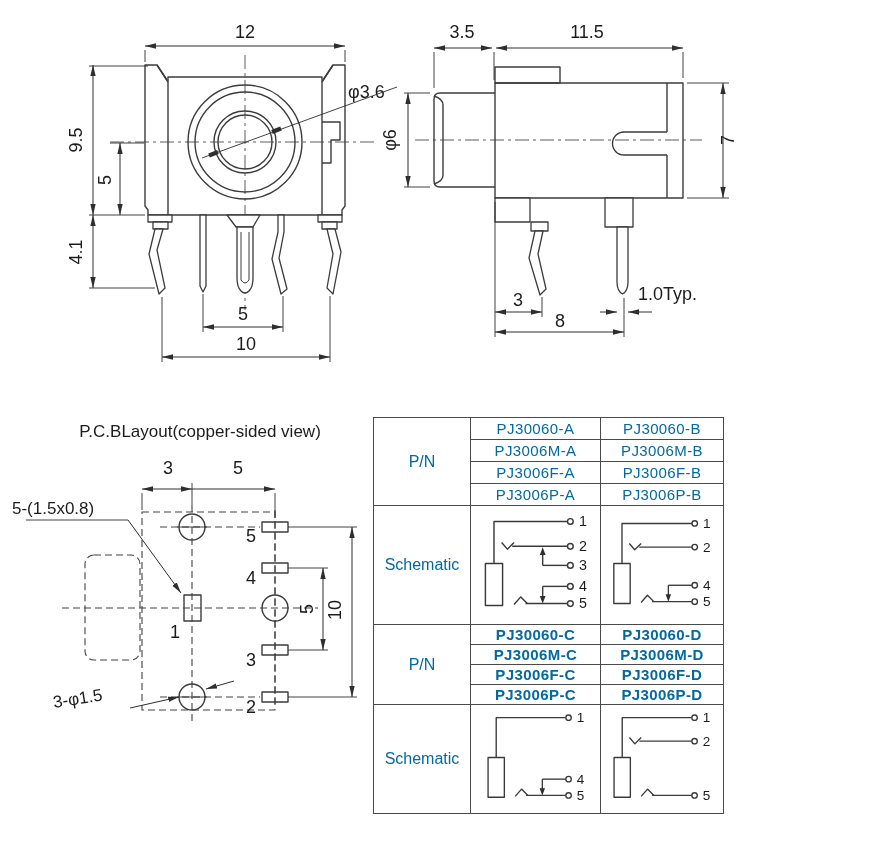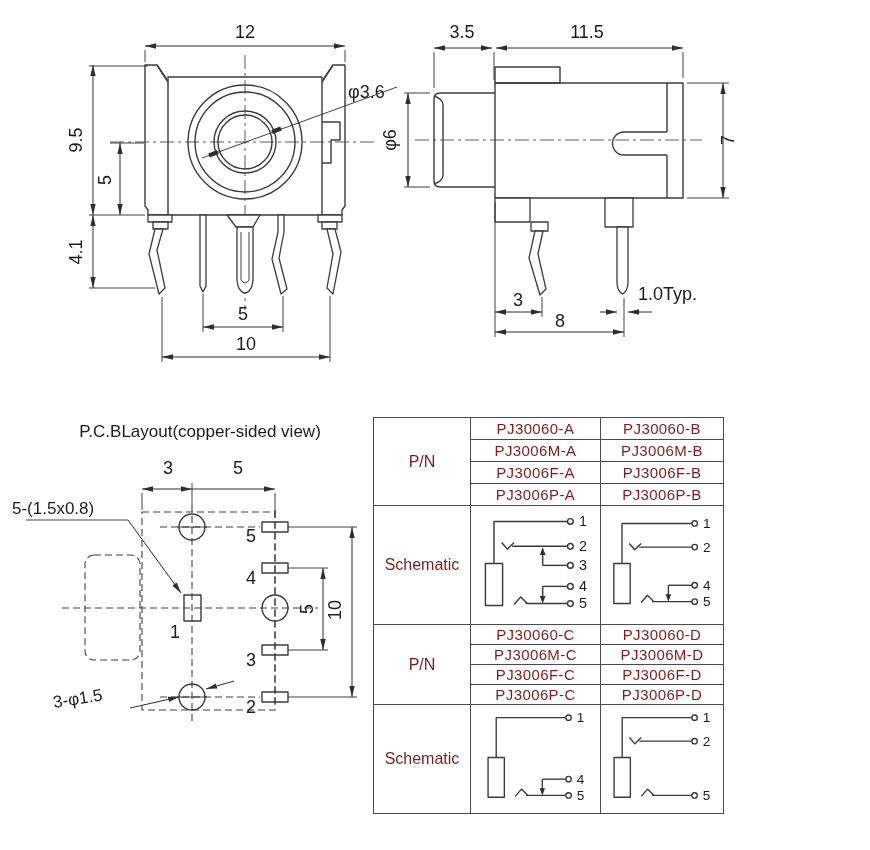--- a/index.html
+++ b/index.html
@@ -12,23 +12,23 @@
   .dim {stroke:#2e2e2e;stroke-width:1;fill:none;}
   .ext {stroke:#2e2e2e;stroke-width:0.9;fill:none;}
   .cl  {stroke:#4a4a4a;stroke-width:0.9;fill:none;stroke-dasharray:14 4 3 4;}
   .dsh {stroke:#424242;stroke-width:1.1;fill:none;stroke-dasharray:7 4;}
   .thk {stroke:#2e2e2e;stroke-width:4.2;fill:none;}
   .dtx {font:18px "Liberation Sans",sans-serif;fill:#1c1c1c;}
   .ttx {font:17px "Liberation Sans",sans-serif;fill:#1c1c1c;}
   
   table.spec{border-collapse:collapse;table-layout:fixed;width:350px;background:#fff;}
   table.spec td{border:1.7px solid #4a4a4a;text-align:center;vertical-align:middle;
-                padding:0;color:#7f1d1d;}
+                padding:0;color:#0369a1;}
   td.pn{font:15px "Liberation Sans",sans-serif;letter-spacing:0.4px;height:21px;}
-  td.pn2{height:19px;}
+  td.pn2{height:19px;font-weight:bold;}
   td.lbl{font:16px "Liberation Sans",sans-serif;}
   td.schcell{height:118px;}
   td.schcell2{height:108px;}
   
   .sl {fill:none;stroke:#3a3a3a;stroke-width:1.5;stroke-linejoin:round;}
   .sc {fill:#fff;stroke:#3a3a3a;stroke-width:1.5;}
   .sa {fill:#2e2e2e;stroke:none;}
   .sp {font:15px "Liberation Sans",sans-serif;fill:#1c1c1c;}
 </style>
 </head>

